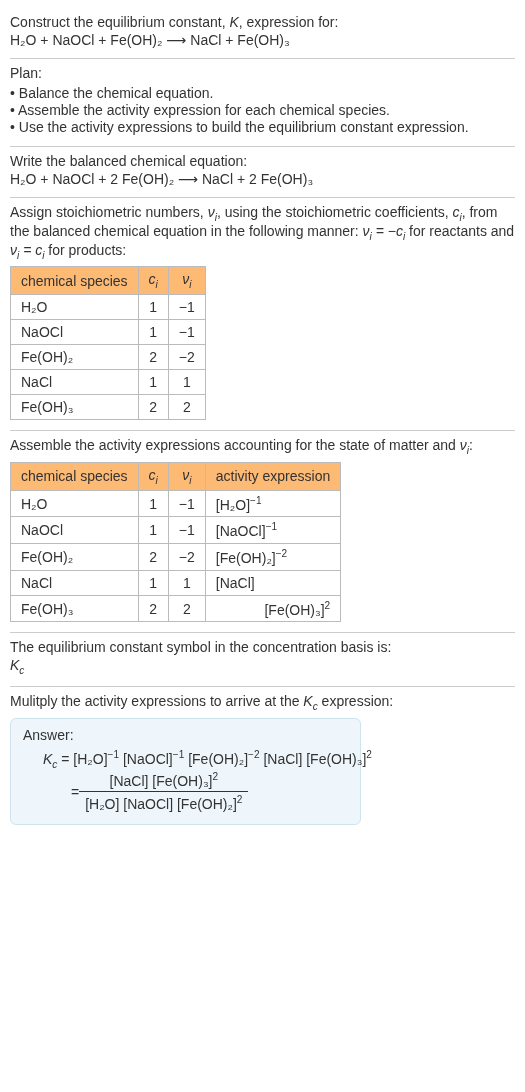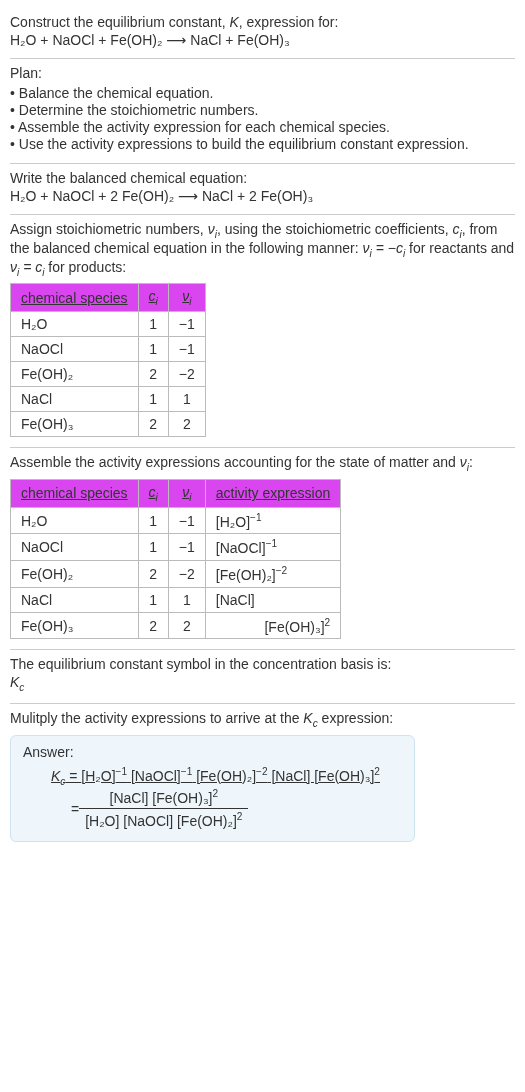--- a/index.html
+++ b/index.html
@@ -34,36 +34,35 @@
   table.data th, table.data td {
     border: 1px solid #bbb;
     padding: 4px 10px;
     text-align: center;
     font-weight: normal;
     white-space: nowrap;
   }
   table.data th:first-child, table.data td:first-child {
     text-align: left;
   }
-  table.data th { background: #d946ef; text-decoration: underline; }
+  table.data th { background: #fdba74; }
 
   .answer-box {
     background: #eef6fb;
     border: 1px solid #cfe3ef;
     border-radius: 6px;
     padding: 8px 12px 12px 12px;
     margin-top: 6px;
-    width: 405px;
+    width: 351px;
     box-sizing: border-box;
   }
   .answer-label { margin-bottom: 6px; }
   .kc-line1 {
-    margin-left: 28px;
+    margin-left: 20px;
     white-space: nowrap;
-    text-decoration: underline;
   }
   .frac-wrap {
     display: flex;
     align-items: center;
     margin-left: 48px;
     margin-top: 2px;
   }
   .frac {
     display: inline-block;
     text-align: center;
@@ -87,21 +86,20 @@
     <span>Construct the equilibrium constant, </span><span class="italic">K</span><span>, expression for:</span>
   </div>
   <div class="eq-line">H₂O + NaOCl + Fe(OH)₂  ⟶  NaCl + Fe(OH)₃</div>
 </div>
 <hr class="hr">
 
 <div class="section">
   <div>Plan:</div>
   <div class="bullets">
     <div>• Balance the chemical equation.</div>
-    <div>• Determine the stoichiometric numbers.</div>
     <div>• Assemble the activity expression for each chemical species.</div>
     <div>• Use the activity expressions to build the equilibrium constant expression.</div>
   </div>
 </div>
 <hr class="hr">
 
 <div class="section">
   <div>Write the balanced chemical equation:</div>
   <div class="eq-line">H₂O + NaOCl + 2 Fe(OH)₂  ⟶  NaCl + 2 Fe(OH)₃</div>
 </div>

